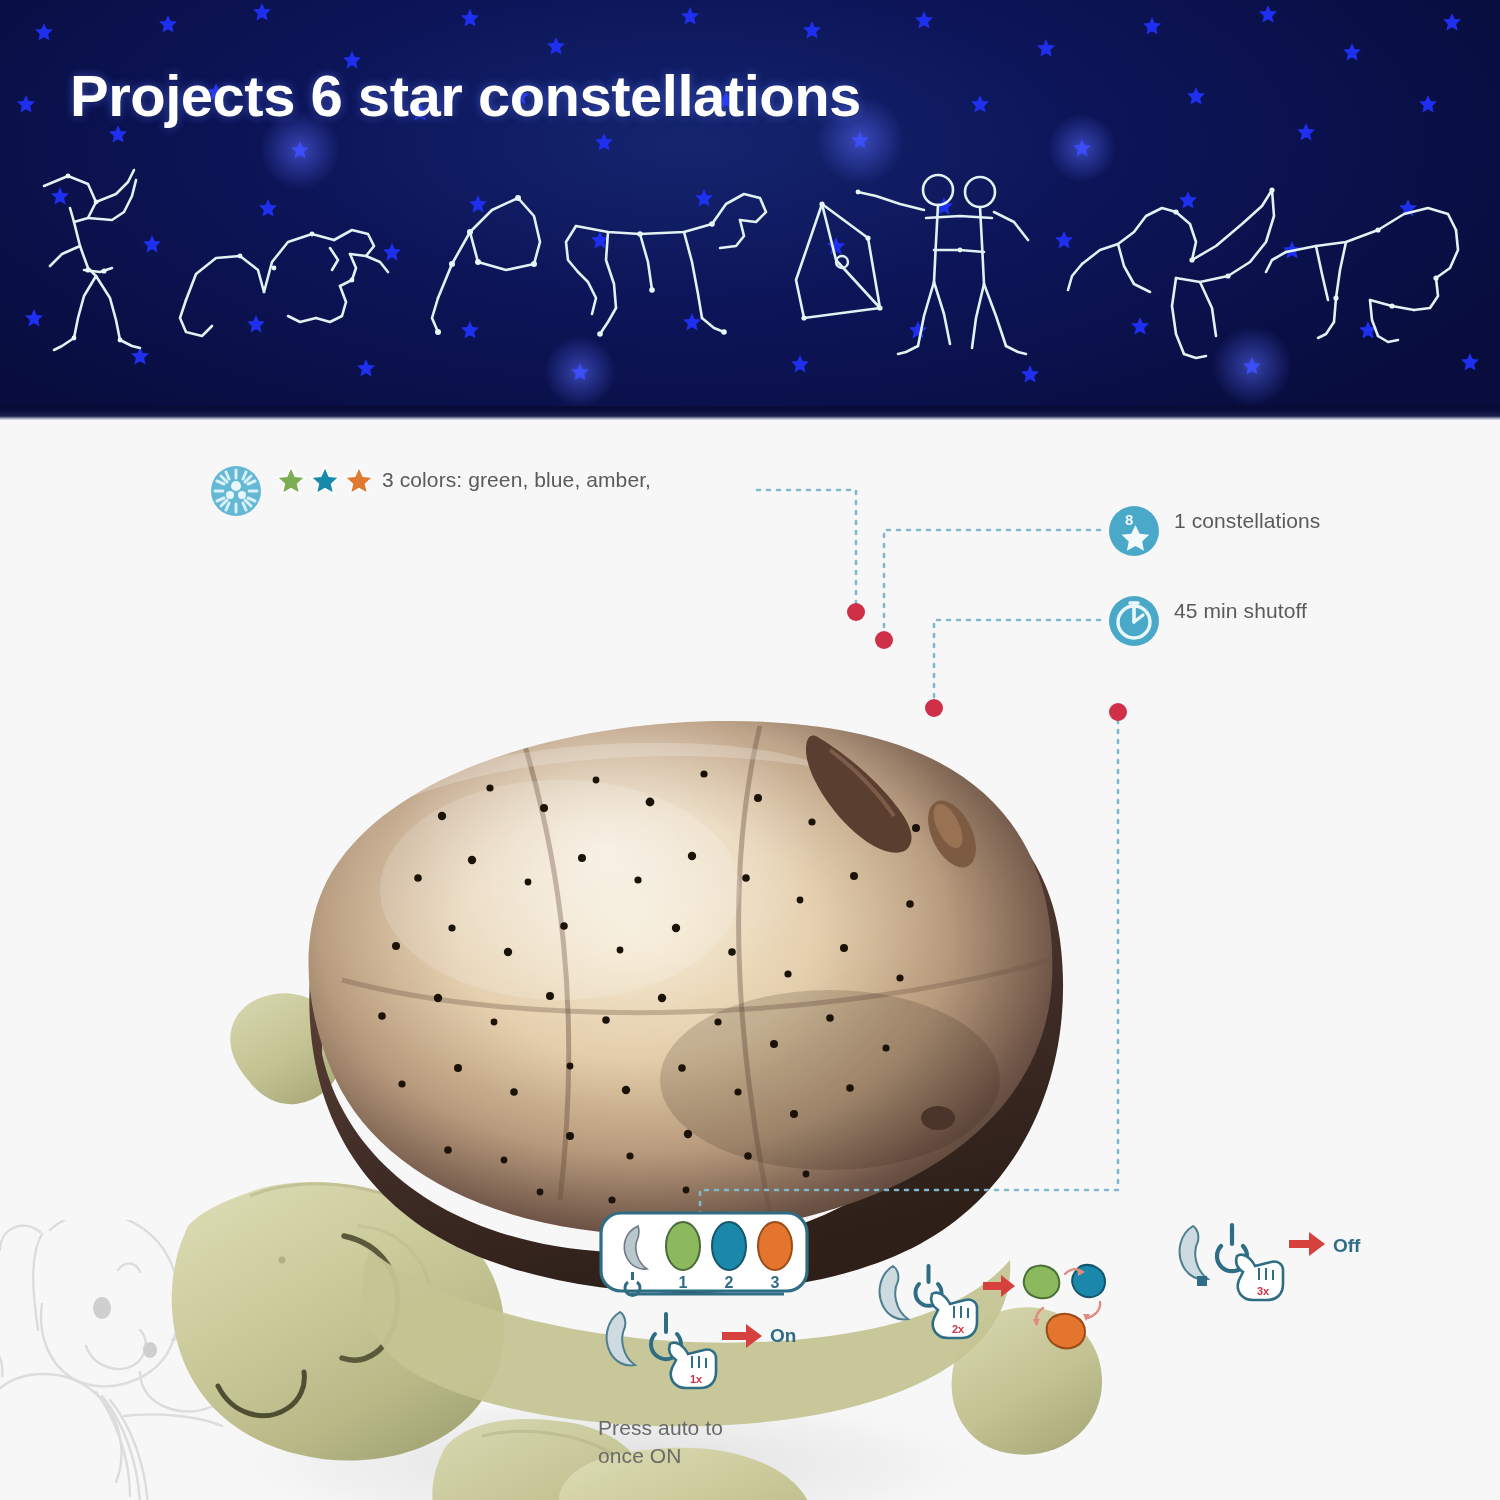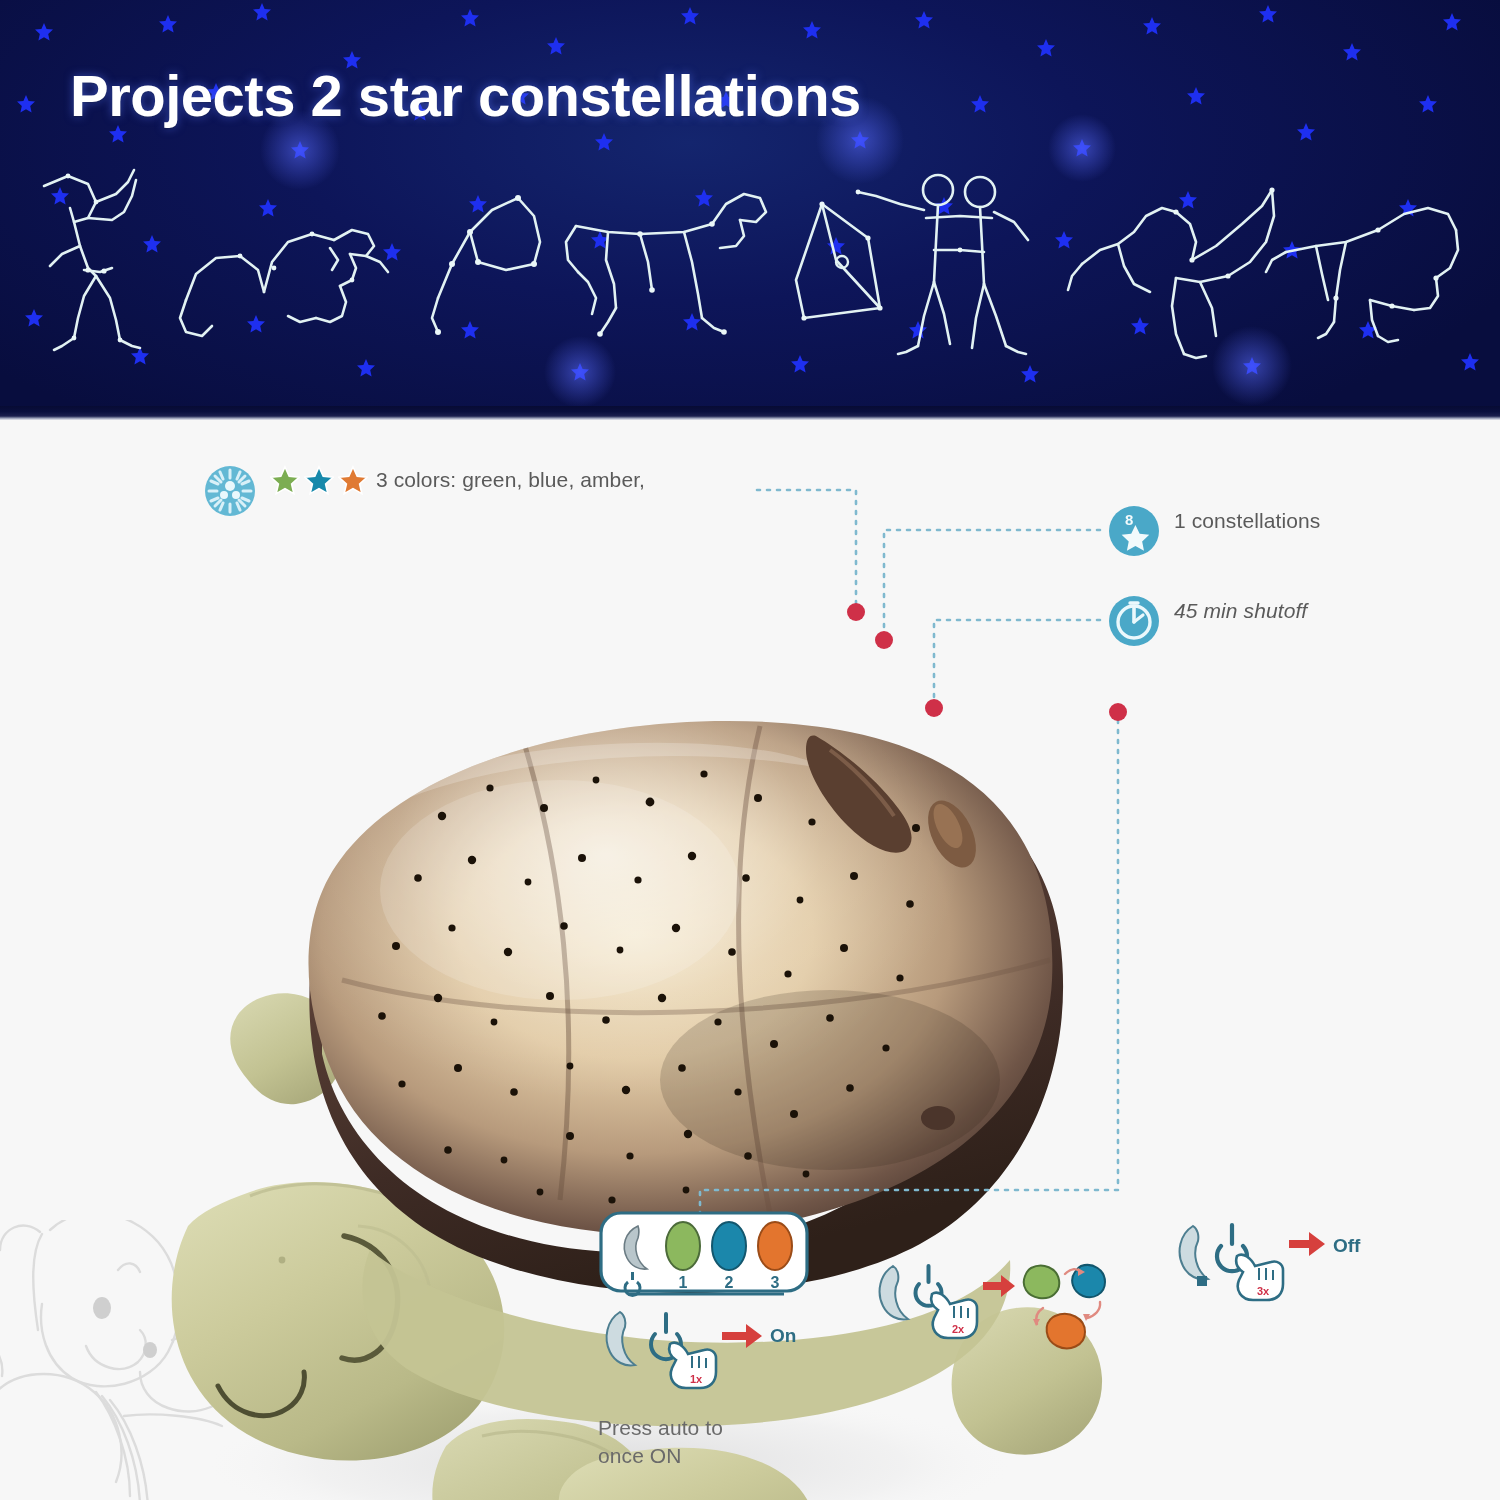--- a/index.html
+++ b/index.html
@@ -51,25 +51,25 @@
   
   .callout { position: absolute; display: flex; align-items: flex-start; }
   .cal-icon {
     width: 52px; height: 52px; border-radius: 50%;
     flex: 0 0 52px; margin-right: 14px; position: relative;
   }
   .cal-text {
     font-size: 21px; color: #5a5a5a; line-height: 1.32;
     padding-top: 2px; letter-spacing: 0.1px;
   }
-  #callout-colors { left: 204px; top: 45px; width: 560px; }
+  #callout-colors { left: 210px; top: 45px; width: 560px; }
   #callout-colors .cal-text { padding-top: 0px; }
   .star-inline { display: inline-block; vertical-align: -3px; margin-right: 4px; }
   #callout-constellations { left: 1108px; top: 85px; }
-  #callout-shutoff { left: 1108px; top: 175px; font-style: italic; }
+  #callout-shutoff { left: 1108px; top: 175px; }
 
   
   #leader-lines { position: absolute; left: 0; top: 0; }
 
   
   .step { position: absolute; }
   .step-caption {
     font-size: 21px; color: #6a6a6a; line-height: 1.34;
     letter-spacing: 0.1px; margin-top: 6px;
   }
@@ -292,21 +292,21 @@
             <path d="M1316,96 L1322,124 L1328,150"></path>
             <circle cx="1378" cy="80" r="2.6" fill="#eaf7f8" stroke="none"></circle>
             <circle cx="1436" cy="128" r="2.6" fill="#eaf7f8" stroke="none"></circle>
             <circle cx="1336" cy="148" r="2.6" fill="#eaf7f8" stroke="none"></circle>
             <circle cx="1392" cy="156" r="2.6" fill="#eaf7f8" stroke="none"></circle>
           </g>
         </g>
       </svg>
     </div>
 
-    <div id="header-title">Projects 2 star constellations</div>
+    <div id="header-title">Projects 6 star constellations</div>
     <div id="header-bottom-edge"></div>
   </div>
 
   <div id="main-area">
 
     <svg id="watermark-sketch" width="330" height="290" viewBox="0 0 330 290">
       <g fill="none" stroke="#dcdcdc" stroke-width="2.4" stroke-linecap="round">
         <path d="M10,30 C10,8 34,-2 50,12"></path>
         <path d="M52,14 C40,34 42,70 48,110"></path>
         <path d="M60,10 C90,-18 140,-10 168,22 C192,50 196,100 178,132

